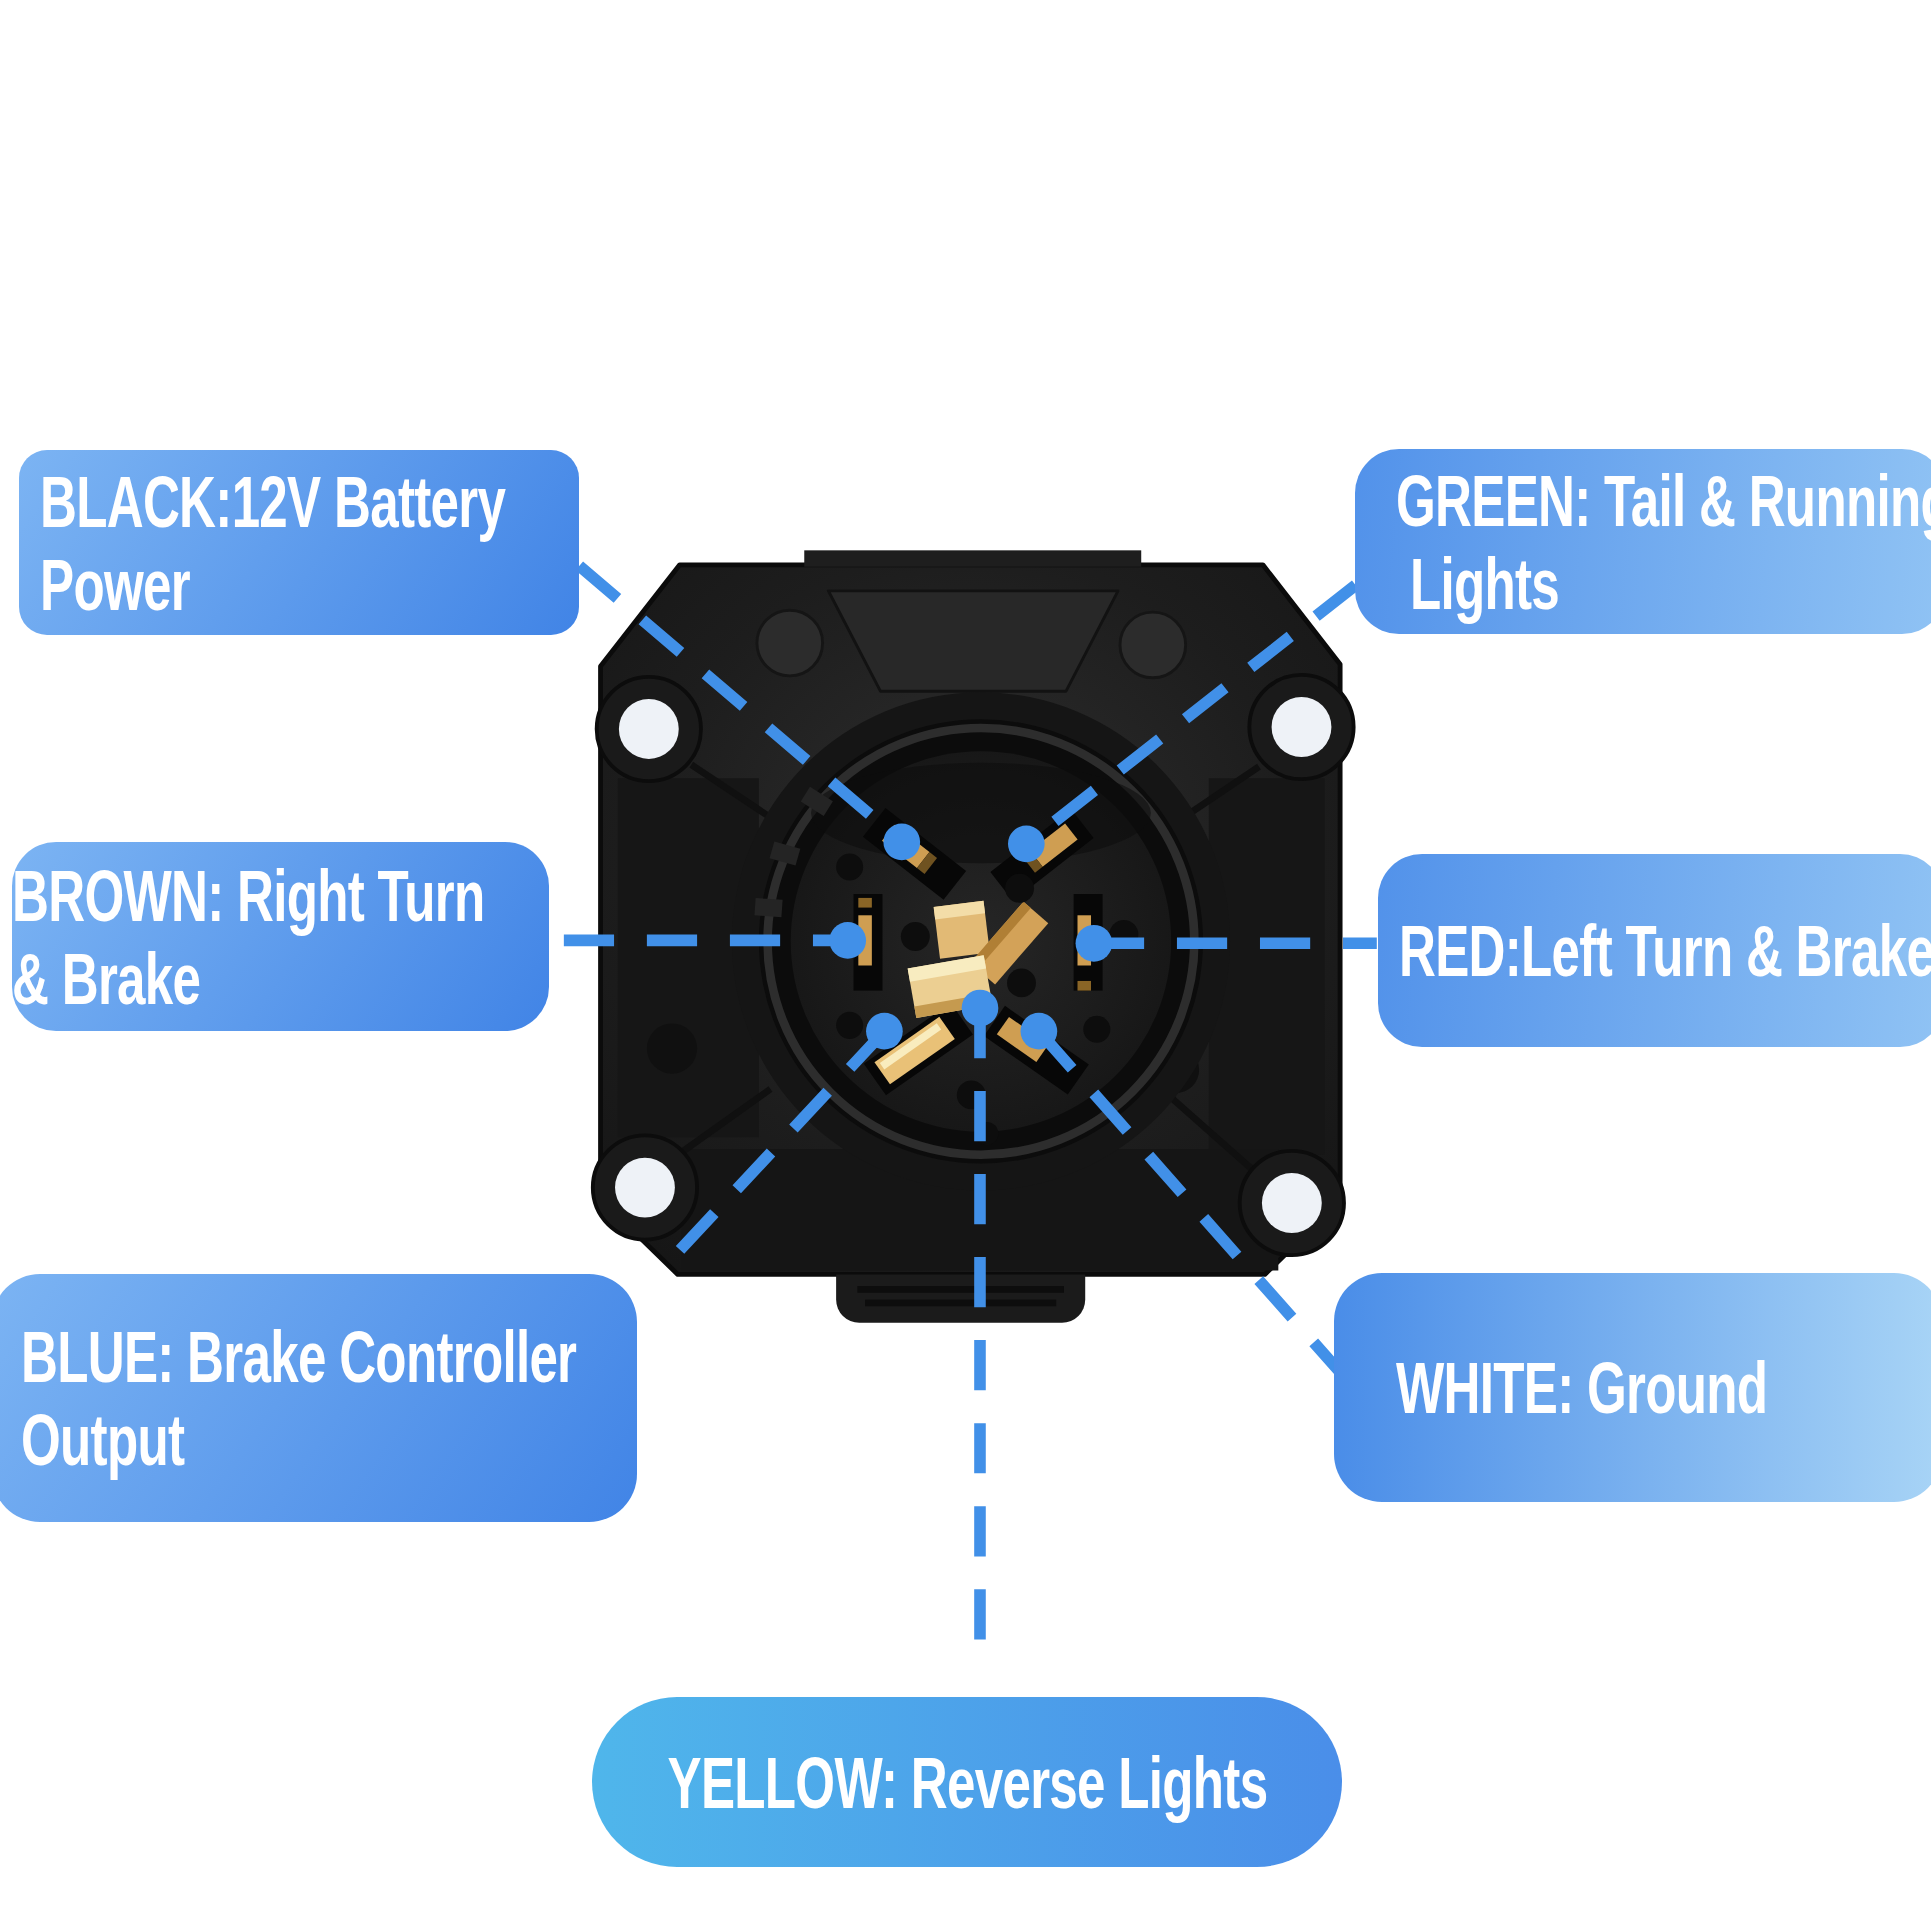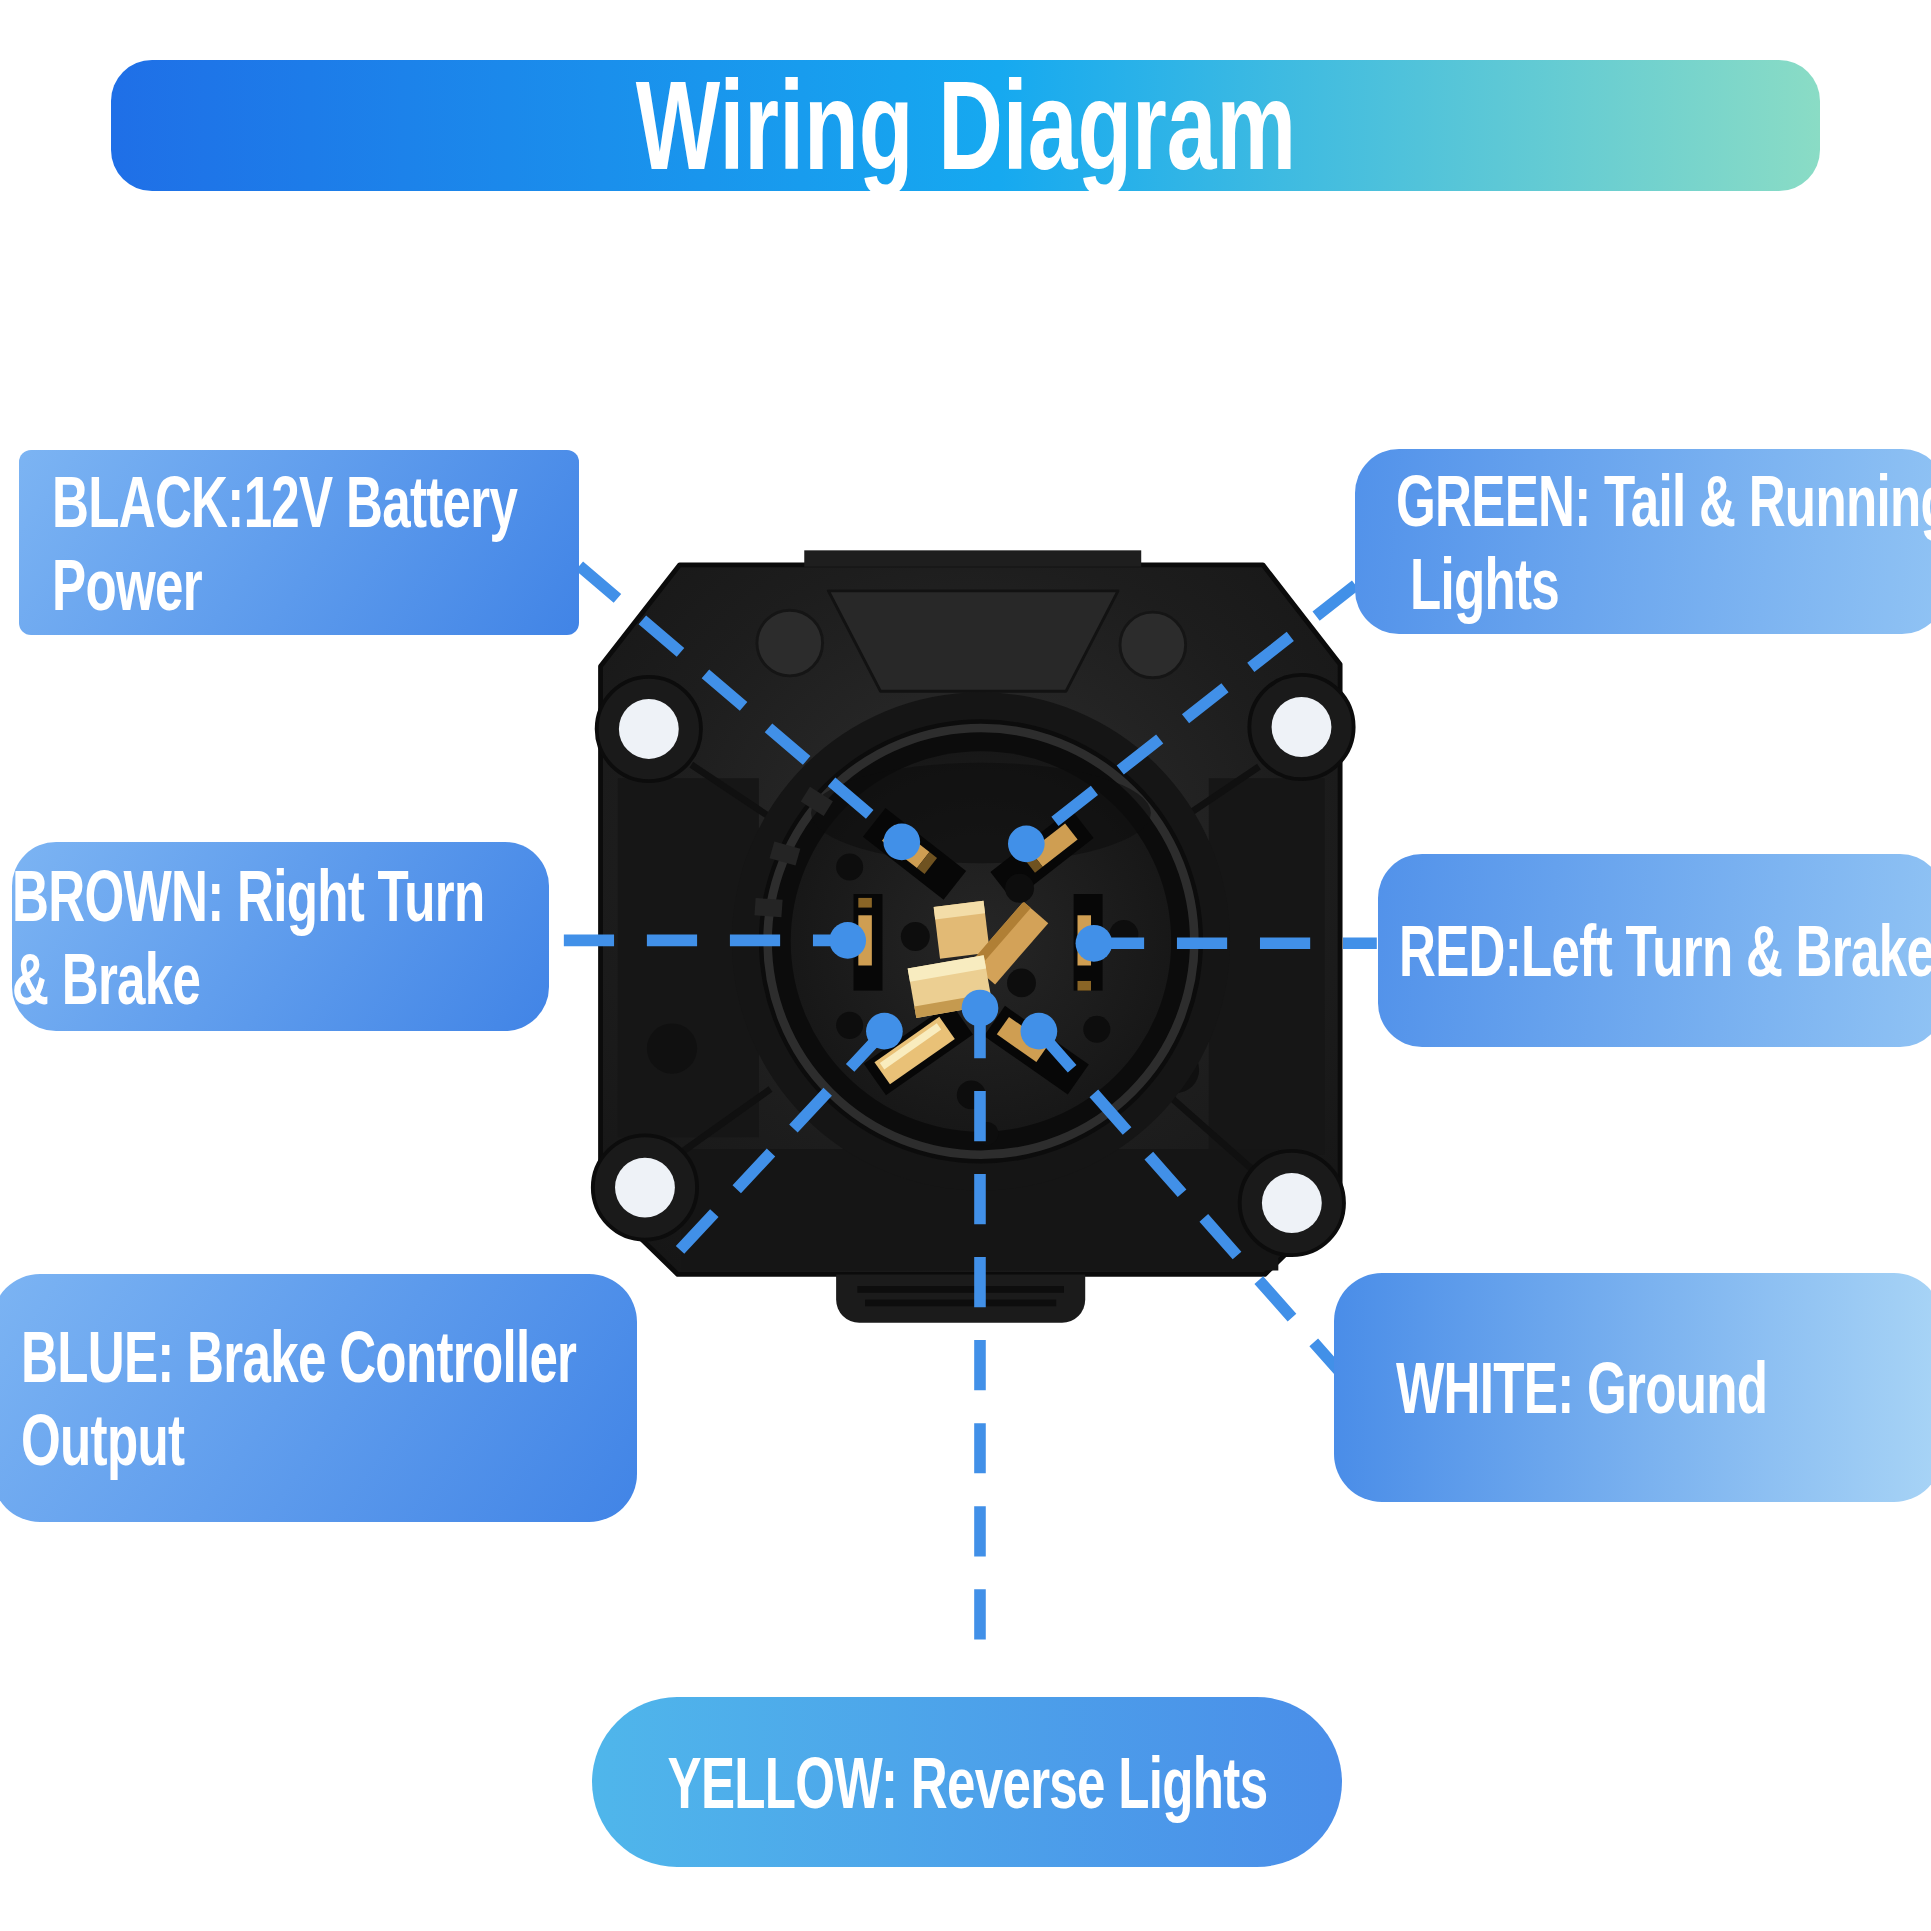--- a/index.html
+++ b/index.html
@@ -27,21 +27,21 @@
   .label{
     position:absolute;z-index:3;color:#ffffff;font-weight:bold;font-size:73px;
     display:flex;flex-direction:column;justify-content:center;box-sizing:border-box;
   }
   .label .ln{
     display:block;transform:scaleX(.70);transform-origin:left center;
     white-space:nowrap;line-height:83px;letter-spacing:-1px;
   }
   .label .ln.center{transform-origin:center;text-align:center;}
   .lbl-black{
-    left:19.3px;top:450px;width:560px;height:185px;border-radius:12px;padding-left:33px;
+    left:19.3px;top:450px;width:560px;height:185px;border-radius:28px;padding-left:21px;
     background:linear-gradient(125deg,var(--label-light,#7cb4f3),var(--label-dark,#4184e6));
   }
   .lbl-green{
     left:1355px;top:449px;width:591px;height:185px;border-radius:44px;padding-left:41px;
     background:linear-gradient(95deg,var(--label-mid,#5292ea),var(--label-sky,#90c3f4));
   }
   .lbl-green .ln2{margin-left:13.5px;}
   .lbl-brown{
     left:11.6px;top:842px;width:537px;height:189px;border-radius:44px;padding-left:0;
     background:linear-gradient(125deg,var(--label-light,#7cb4f3),var(--label-dark,#4184e6));
@@ -209,23 +209,20 @@
       <circle cx="934" cy="872" r="19"></circle>
       <circle cx="1063" cy="874" r="19"></circle>
       <circle cx="878" cy="974" r="19"></circle>
       <circle cx="1133" cy="977" r="19"></circle>
       <circle cx="916" cy="1068" r="19"></circle>
       <circle cx="1076" cy="1068" r="19"></circle>
       <circle cx="1015" cy="1044" r="19"></circle>
     </g>
   </svg>
 
-  <div class="banner">
-    <div class="ttl">Wiring Diagram</div>
-  </div>
 
   <div class="label lbl-black">
     <span class="ln">BLACK:12V Battery</span>
     <span class="ln">Power</span>
   </div>
 
   <div class="label lbl-green">
     <span class="ln">GREEN: Tail &amp; Running</span>
     <span class="ln ln2">Lights</span>
   </div>

